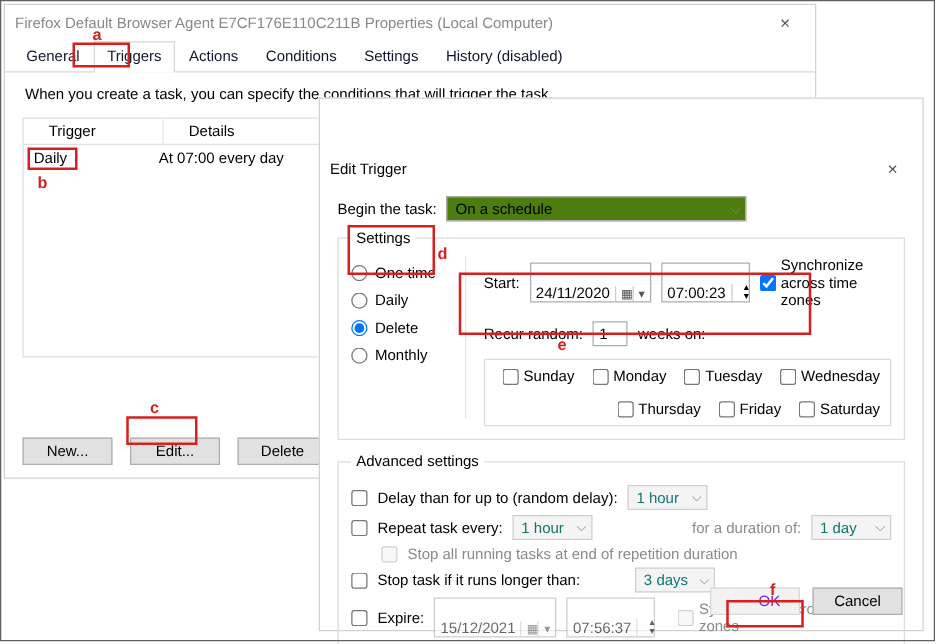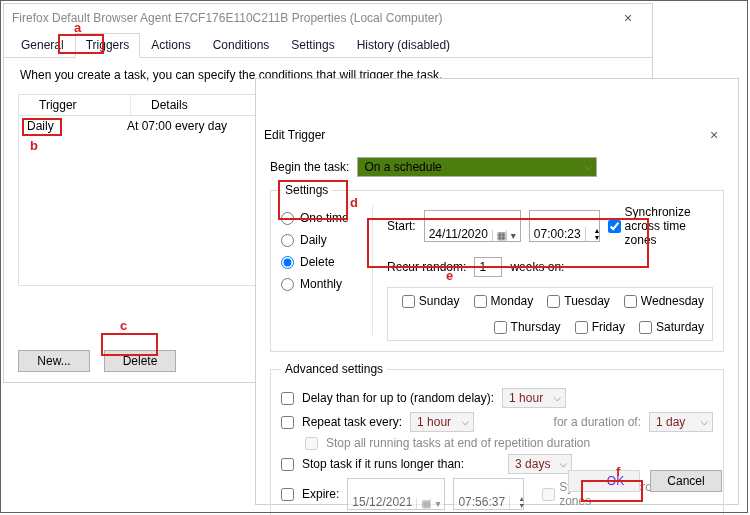--- a/index.html
+++ b/index.html
@@ -66,21 +66,21 @@
   .date-box,.time-box{display:flex;align-items:flex-end;border:1px solid #abadb3;height:32px;background:#fff;}
   .date-box span,.time-box span{padding:0 4px;}
   .cal{width:14px;text-align:center;font-size:10px;color:#555;border-left:1px solid #ccc;}
   .spin{width:14px;text-align:center;font-size:7px;line-height:7px;border-left:1px solid #ccc;display:flex;flex-direction:column;}
   .daysbox{border:1px solid #dcdcdc; padding:6px 8px; display:flex; flex-direction:column; gap:12px;align-items:flex-end;}
   .days-row{display:flex; gap:14px; flex-wrap:wrap;}
   .days-row label{display:flex;align-items:center;gap:4px;}
   .adv .line{display:flex; align-items:center; gap:8px; margin:4px 0;}
   .muted{color:#8a8a8a;}
   .sel{border:1px solid #abadb3; height:20px; padding:0 18px 0 6px; display:flex;align-items:center; position:relative; min-width:64px; background:#4d7c0f;}
-  .sel.dis{background:#f4f4f4; color:#7f1d1d; border-color:#d0d0d0;}
+  .sel.dis{background:#f4f4f4; color:#0f766e; border-color:#d0d0d0;}
   .sel::after{content:"⌵"; position:absolute; right:4px; font-size:10px; color:#888;}
   .footer{position:absolute; right:16px; bottom:12px; display:flex; gap:10px;}
   
   .ann{position:absolute; border:2px solid #d61f1f; pointer-events:none;}
   .annlabel{position:absolute; color:#d61f1f; font-weight:bold; font-size:13px; pointer-events:none;}
   .outerborder{position:absolute;left:0;top:0;width:748px;height:513px;border:1px solid #606060;pointer-events:none;}
 </style>
 </head>
 <body>
 
@@ -104,20 +104,21 @@
     <div style="width:16px"></div>
   </div>
   <div class="listbody">
     <div class="row">
       <div class="col-trig">Daily</div>
       <div class="col-det">At 07:00 every day</div>
     </div>
   </div>
   <div class="btnrow">
     <div class="btn">New...</div>
+    <div class="btn">Edit...</div>
     <div class="btn">Delete</div>
   </div>
 </div>
 
 <div id="winEdit" class="window">
   <div class="titlebar" style="color:#000;margin-top:42px;">
     <span>Edit Trigger</span>
     <span class="close">×</span>
   </div>
   <div class="body">

